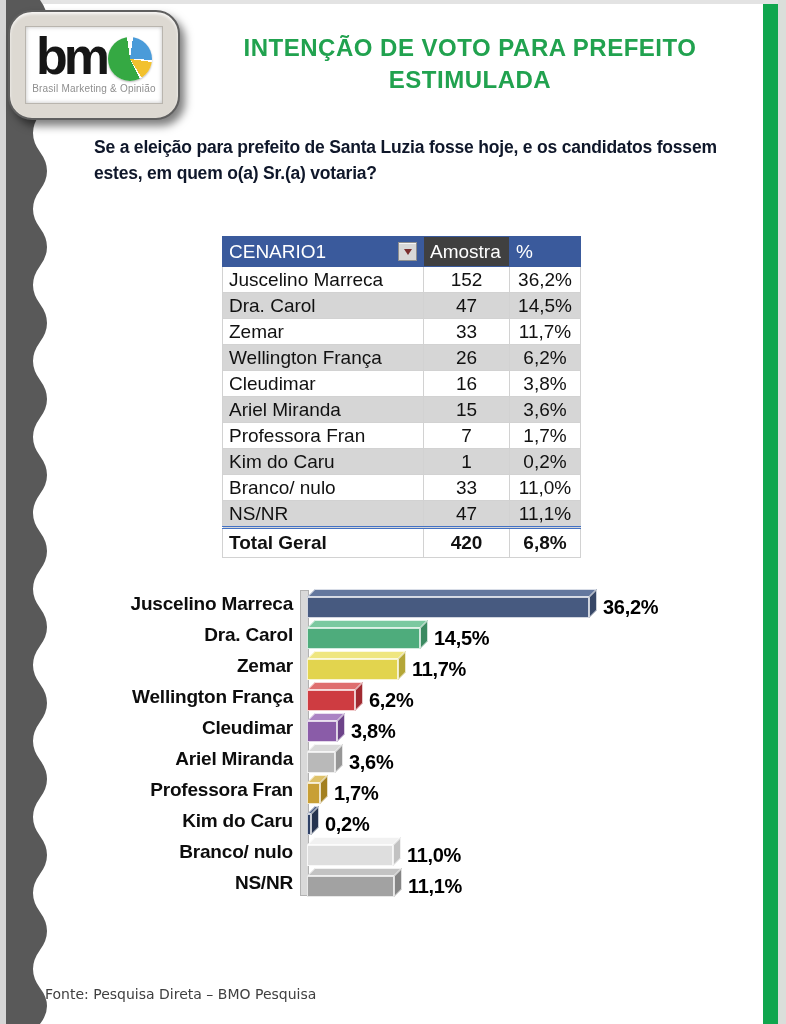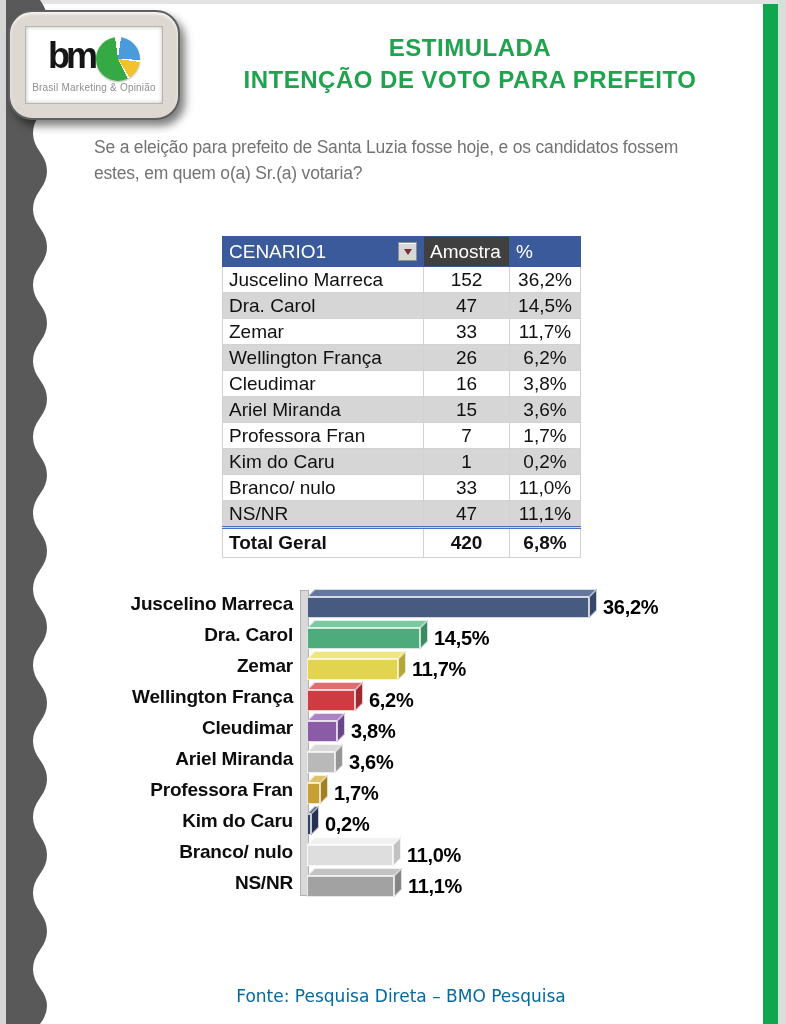--- a/index.html
+++ b/index.html
@@ -21,39 +21,39 @@
     box-shadow:5px 6px 9px rgba(0,0,0,.5), inset 0 2px 3px rgba(255,255,255,.8);
     display:flex;align-items:center;justify-content:center;z-index:5;
   }
   .logo-inner{
     width:136px;height:76px;background:#ffffff;border:1px solid #b9b5ae;
     display:flex;flex-direction:column;align-items:center;justify-content:center;
     box-shadow:inset 0 0 4px rgba(0,0,0,.25);
   }
   .logo-row{display:flex;align-items:center;line-height:1;}
   .logo-bm{
-    font-size:36px;font-weight:700;letter-spacing:-4px;color:#161616;
+    font-size:52px;font-weight:700;letter-spacing:-4px;color:#161616;
     font-family:"Liberation Sans",sans-serif;margin-top:-6px;
   }
   .logo-pie{
     width:44px;height:44px;border-radius:50%;margin-left:2px;
     background:conic-gradient(#ffffff 0 8deg,#4a9bd9 8deg 92deg,#ffffff 92deg 98deg,
       #f2c12e 98deg 148deg,#ffffff 148deg 154deg,#35a943 154deg 352deg,#ffffff 352deg 360deg);
     box-shadow:0 1px 2px rgba(0,0,0,.3);
   }
   .logo-sub{font-size:10px;color:#8f8f8f;margin-top:1px;white-space:nowrap;letter-spacing:.2px;}
 
   
   .title-wrap{
     position:absolute;left:205px;top:32px;width:530px;text-align:center;
     font-weight:700;font-size:24px;line-height:1.33;color:#21a24f;letter-spacing:.5px;
   }
   .question{
     position:absolute;left:94px;top:134px;width:632px;
-    font-weight:400;font-size:17.5px;line-height:1.5;color:#737373;letter-spacing:-.2px;
+    font-weight:700;font-size:17.5px;line-height:1.5;color:#0f172a;letter-spacing:-.2px;
   }
 
   
   table.results{
     position:absolute;left:222px;top:236px;border-collapse:collapse;
     font-size:19px;color:#111;border:1px solid #c4c4c4;
   }
   table.results th,table.results td{padding:0 6px;height:25px;border:1px solid #d2d2d2;}
   table.results thead th{
     background:#3a5a9c;color:#ffffff;font-weight:400;height:29px;
@@ -95,22 +95,22 @@
   .face{position:absolute;box-sizing:border-box;border:1px solid rgba(255,255,255,.75);}
   .face.front{left:0;top:9px;height:21px;}
   .face.top{left:0;top:1px;height:8px;transform:skewX(-45deg);transform-origin:0 100%;}
   .face.side{top:9px;width:8px;height:21px;transform:skewY(-45deg);transform-origin:0 0;}
   .bar-value{
     position:absolute;top:9px;height:21px;display:flex;align-items:center;
     font-weight:700;font-size:20px;color:#000;white-space:nowrap;letter-spacing:-.3px;
   }
 
   .footer{
-    position:absolute;left:45px;top:986px;width:712px;text-align:center;
-    font-family:"DejaVu Sans",sans-serif;font-size:17px;color:#0369a1;
+    position:absolute;left:45px;top:986px;width:712px;
+    font-family:"DejaVu Sans",sans-serif;font-size:14px;color:#404040;
   }
 </style>
 </head>
 <body>
 
 <div class="page">
 
   <div class="top-strip"></div>
   <div class="left-strip"></div>
   <div class="right-strip"></div>
@@ -131,22 +131,22 @@
     <div class="logo-inner">
       <div class="logo-row">
         <span class="logo-bm">bm</span>
         <span class="logo-pie"></span>
       </div>
       <div class="logo-sub">Brasil Marketing &amp; Opinião</div>
     </div>
   </div>
 
   <div class="title-wrap">
+    <div>INTENÇÃO DE VOTO PARA PREFEITO</div>
     <div>ESTIMULADA</div>
-    <div>INTENÇÃO DE VOTO PARA PREFEITO</div>
   </div>
 
   <div class="question">Se a eleição para prefeito de Santa Luzia fosse hoje, e os candidatos fossem estes, em quem o(a) Sr.(a) votaria?</div>
 
   <table class="results">
     <thead>
       <tr>
         <th class="c1" style="background: rgb(58, 90, 156);">
           <span class="th-flex">
             <span>CENARIO1</span>

